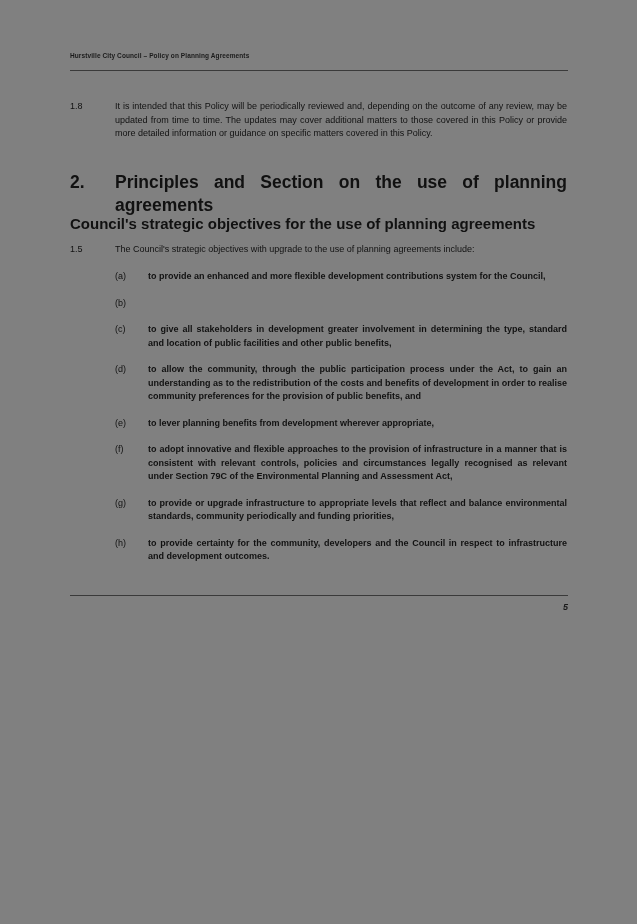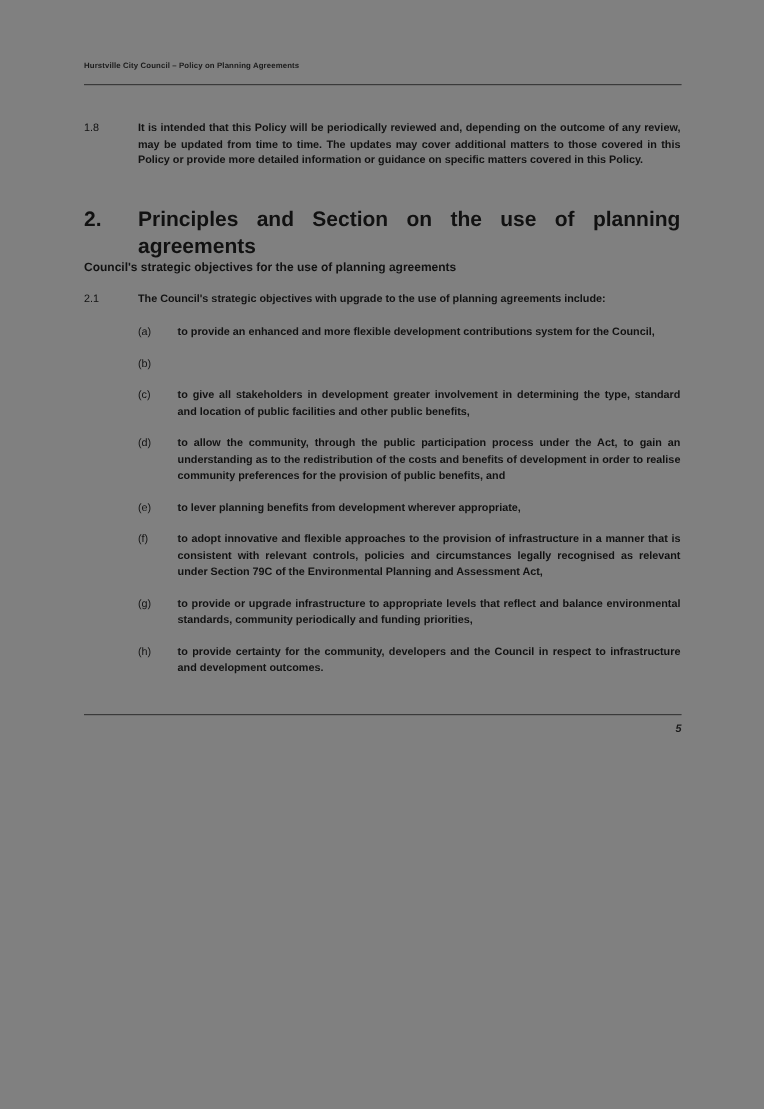--- a/index.html
+++ b/index.html
@@ -50,21 +50,20 @@
     width: 45px;
     flex: 0 0 45px;
     font-size: 9px;
     line-height: 13.5px;
   }
   .num-para .txt {
     flex: 1;
     font-size: 9px;
     line-height: 13.5px;
     text-align: justify;
-    font-weight: bold;
   }
   h2.section-heading {
     display: flex;
     margin: 30px 0 0 0;
     font-size: 17.5px;
     font-weight: bold;
     line-height: 23px;
   }
   h2.section-heading .num {
     width: 45px;
@@ -84,21 +83,21 @@
     flex: 0 0 45px;
   }
   .intro-para .txt {
     flex: 1;
     font-size: 9px;
     line-height: 13.5px;
     text-align: justify;
   }
   h3.sub-heading {
     margin: 0 0 13px 0;
-    font-size: 10px;
+    font-size: 15px;
     font-weight: bold;
     line-height: 13px;
   }
   .list-item {
     display: flex;
     margin-bottom: 13px;
     padding-left: 45px;
   }
   .list-item .marker {
     width: 33px;
@@ -150,21 +149,21 @@
 
     <h2 class="section-heading">
       <span class="num">2.</span>
       <span class="txt">Principles and Section on the use of planning agreements</span>
     </h2>
 
 
     <h3 class="sub-heading">Council's strategic objectives for the use of planning agreements</h3>
 
     <div class="num-para">
-      <div class="num">2.1</div>
+      <div class="num">1.5</div>
       <div class="txt">The Council's strategic objectives with upgrade to the use of planning agreements include:</div>
     </div>
 
     <div class="list-item">
       <div class="marker">(a)</div>
       <div class="txt">to provide an enhanced and more flexible development contributions system for the Council,</div>
     </div>
     <div class="list-item">
       <div class="marker">(b)</div>
     </div>

